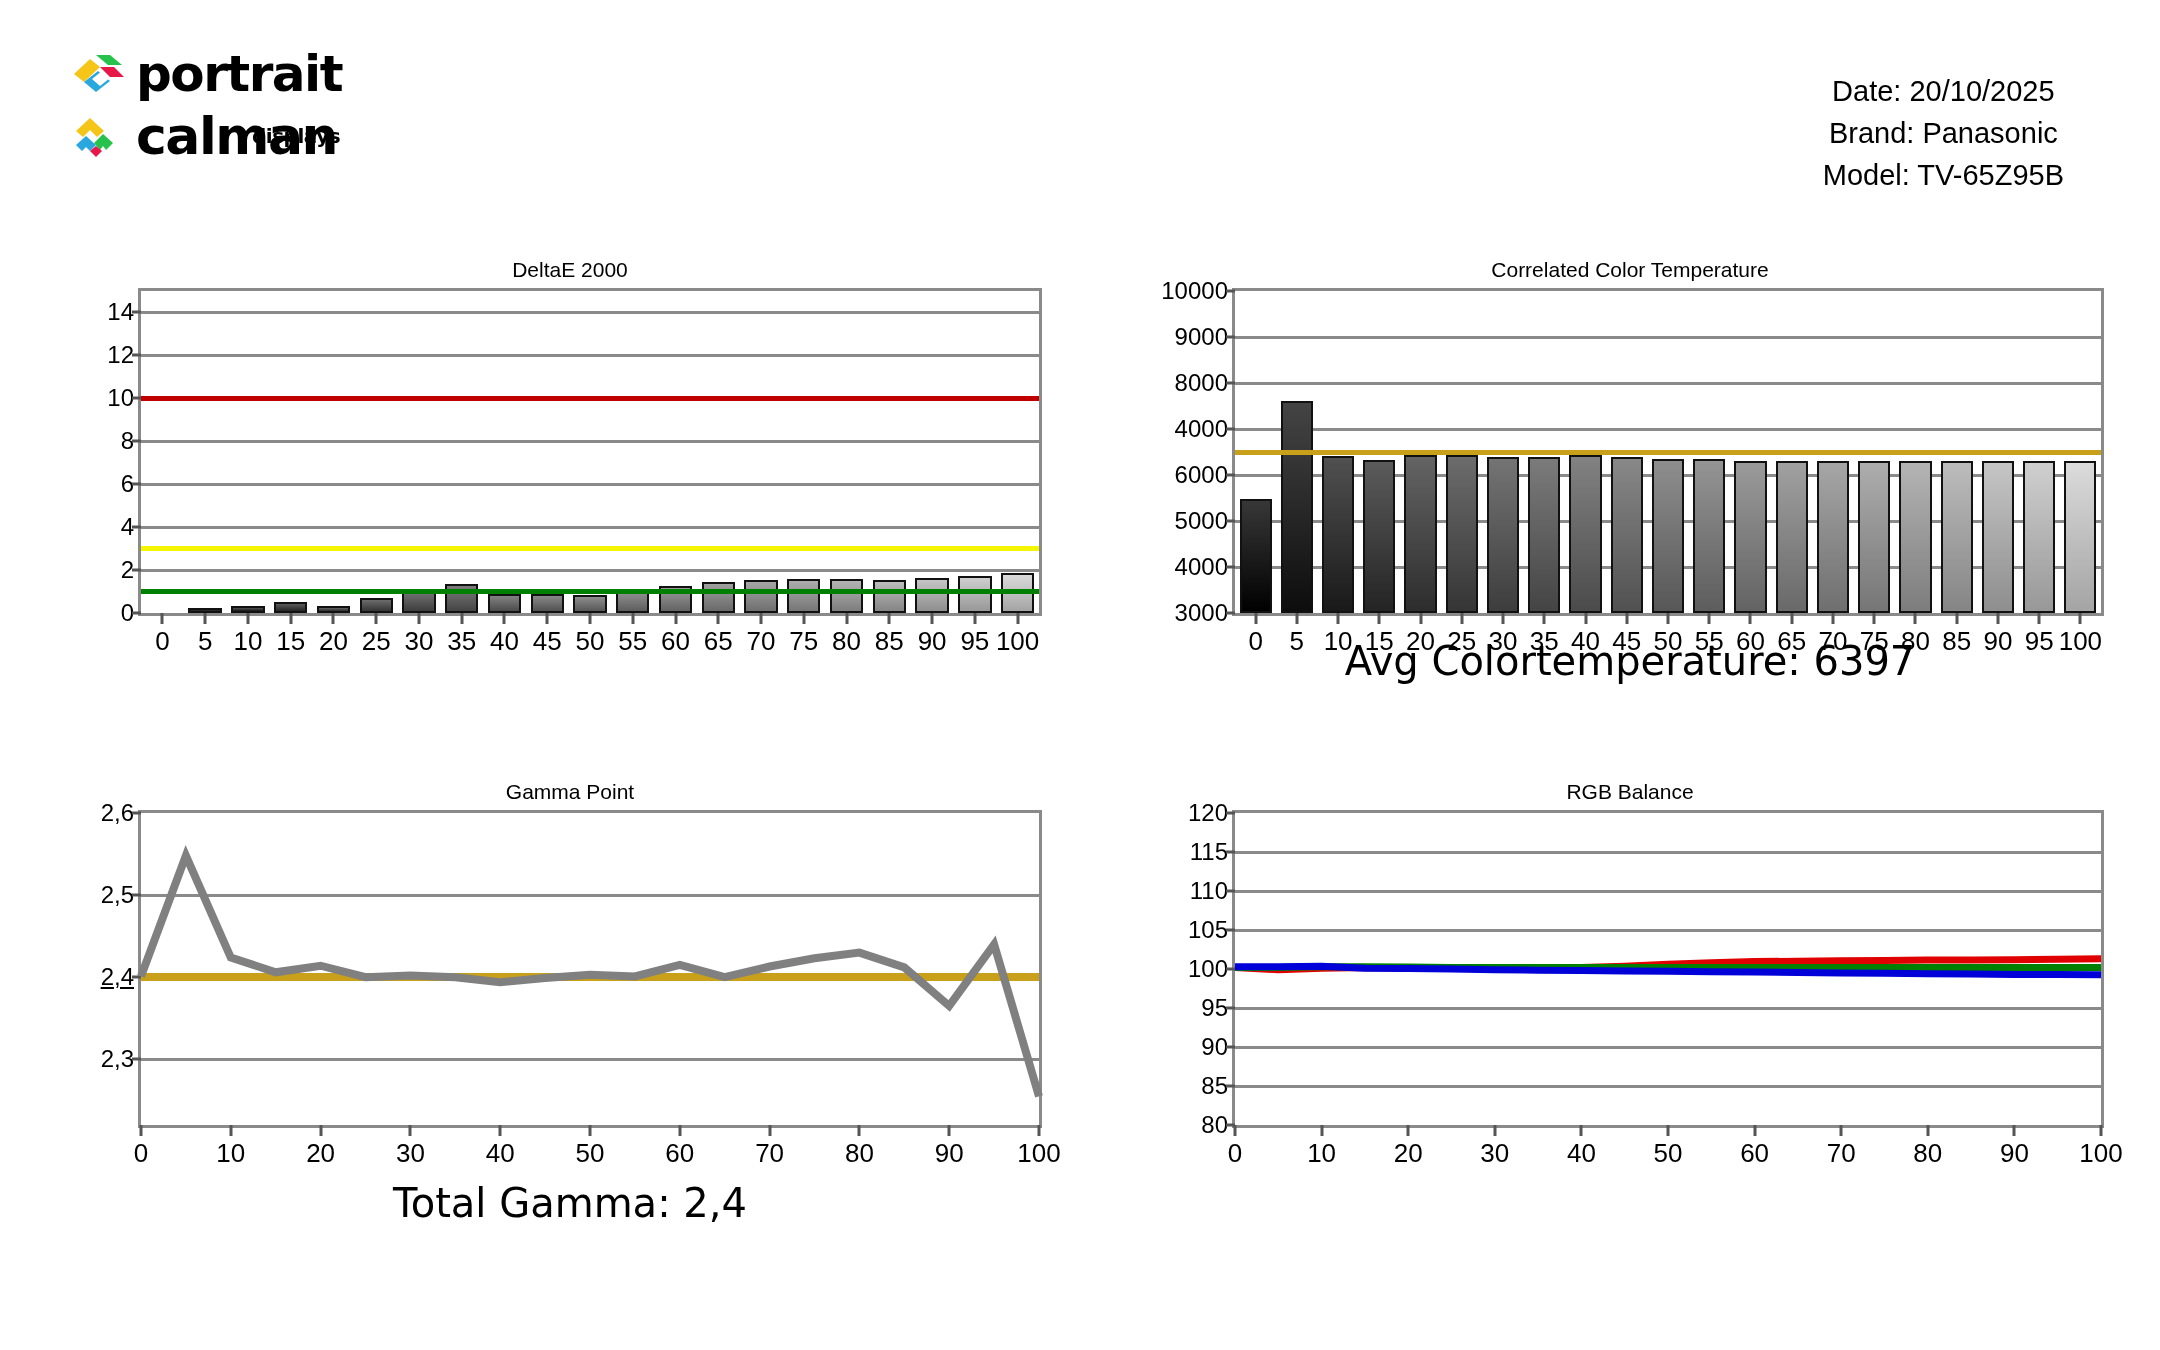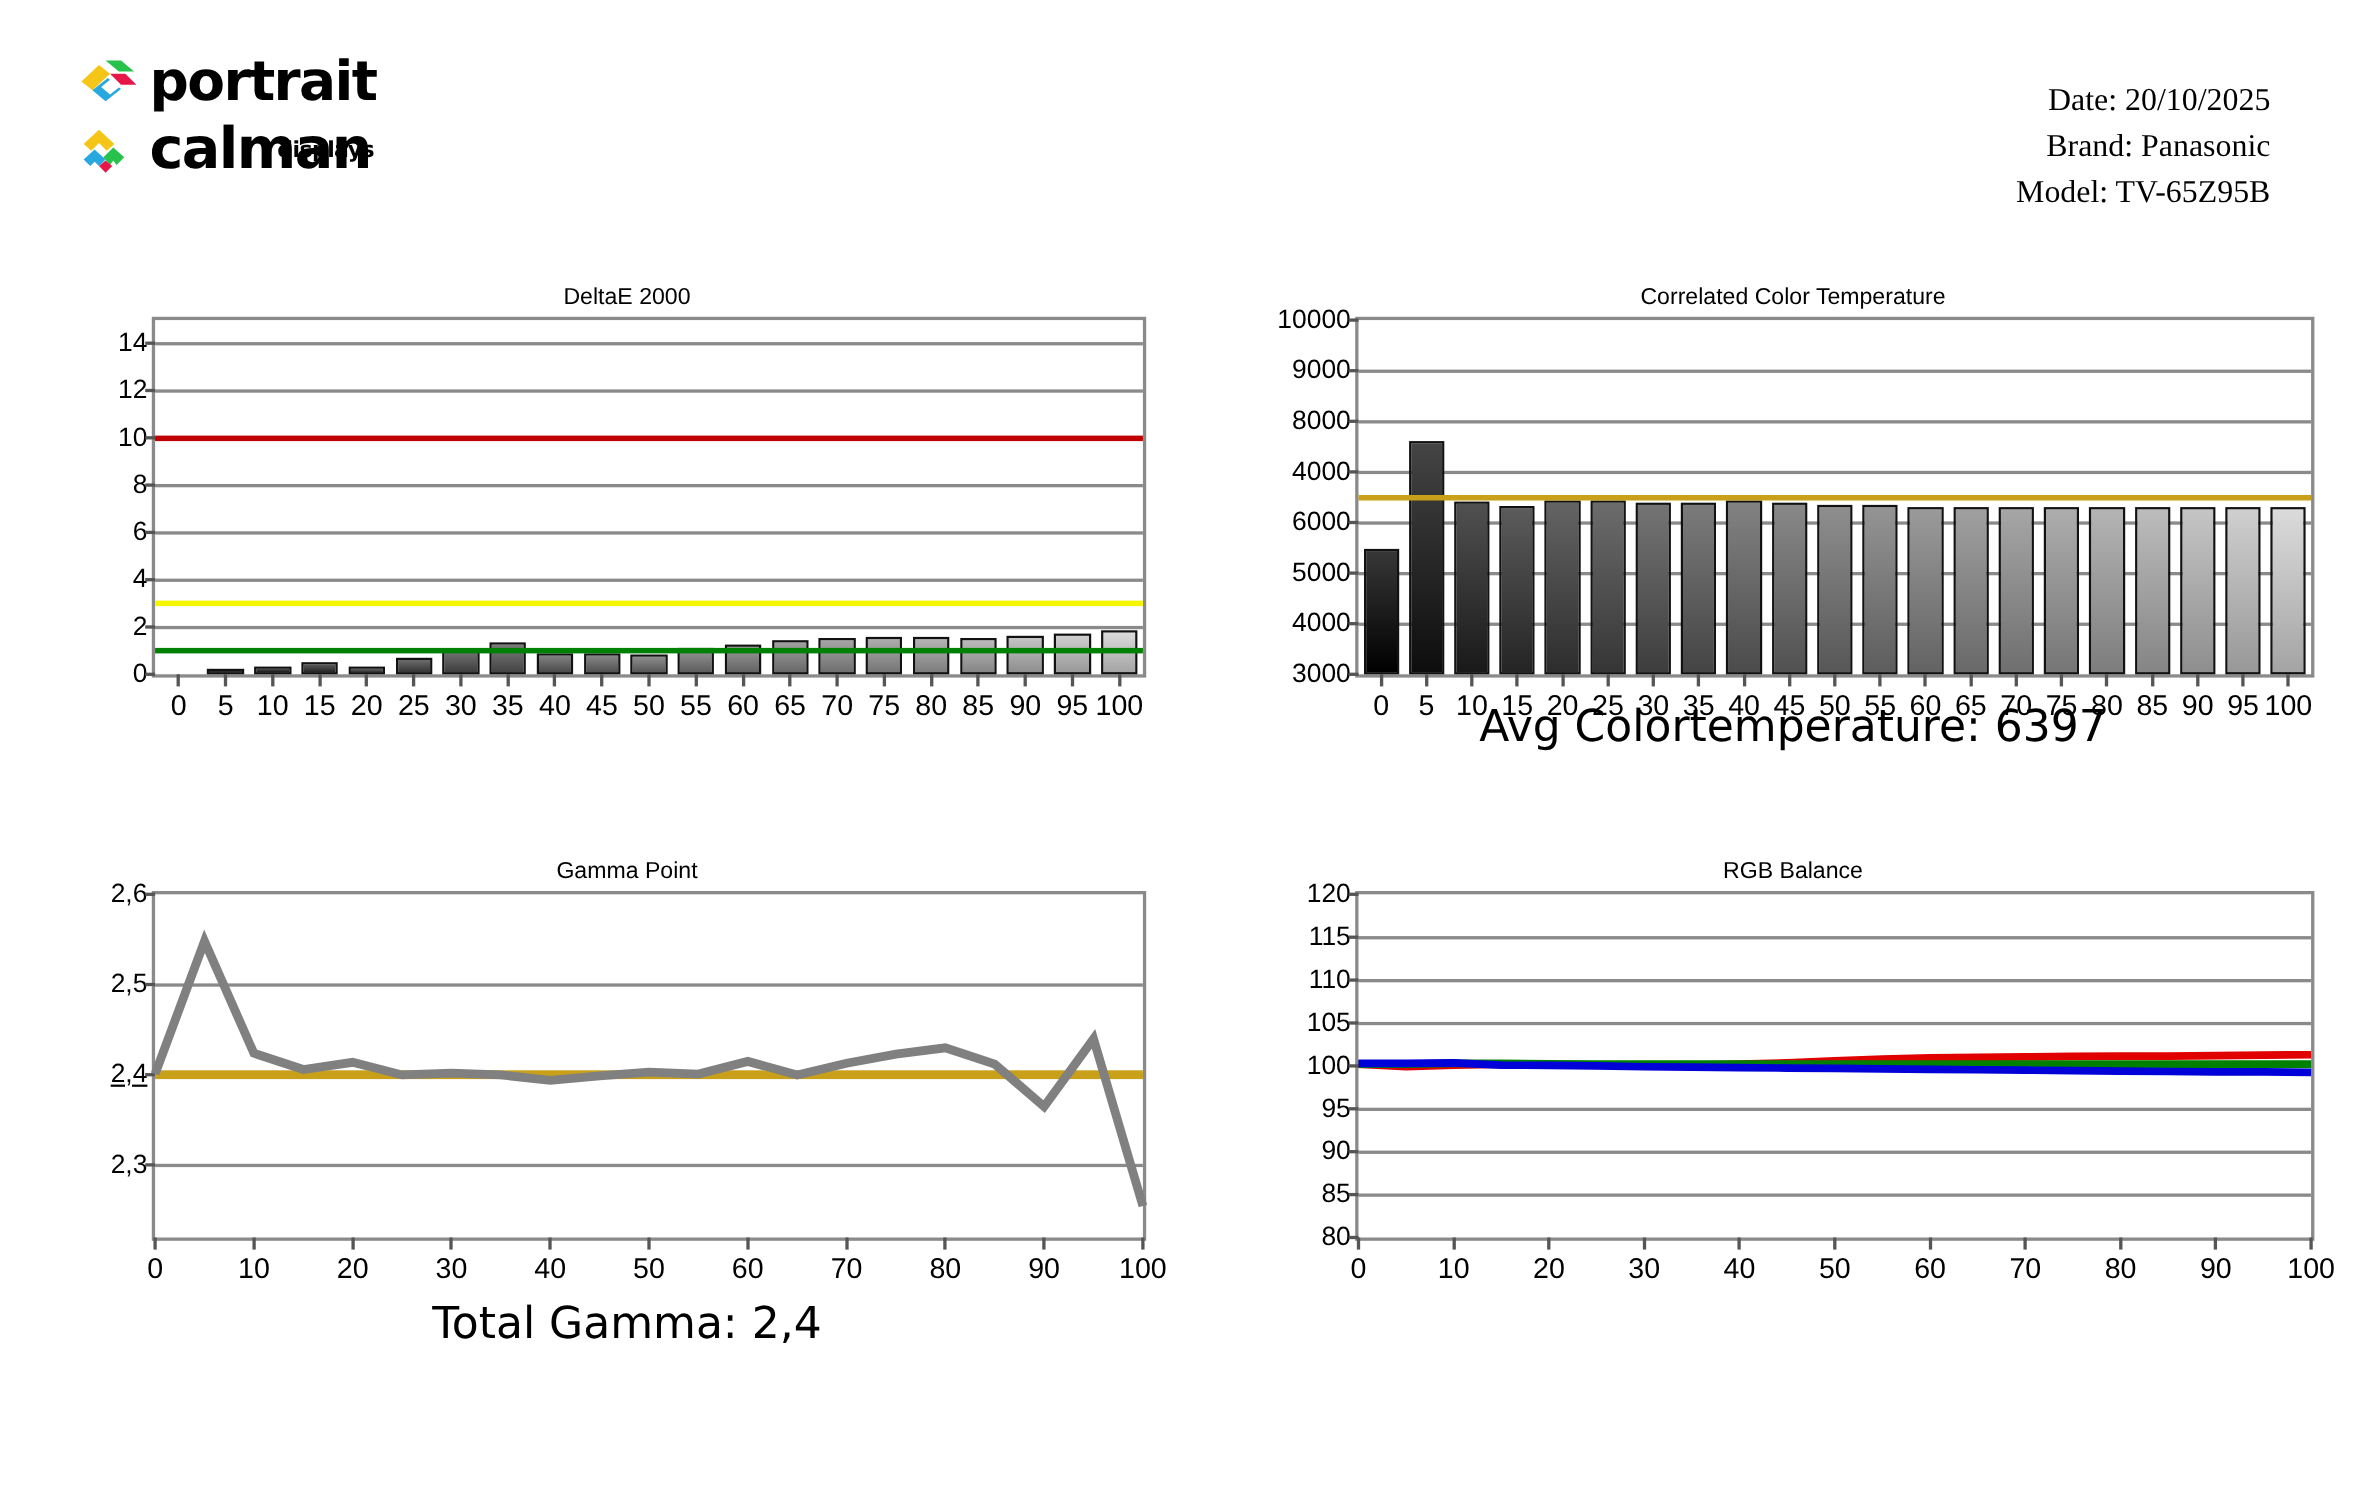--- a/index.html
+++ b/index.html
@@ -16,21 +16,21 @@
   #logo-block{position:absolute;left:70px;top:46px;width:300px;height:120px;}
   .logo-row{display:flex;align-items:center;height:56px;}
   .logo-mark{width:56px;height:46px;position:relative;margin-right:10px;flex:0 0 auto;}
   .logo-word{font-family:"DejaVu Sans", sans-serif;font-weight:bold;letter-spacing:-1.5px;line-height:1;}
   #portrait-word{font-size:50px;}
   #displays-word{font-family:"DejaVu Sans",sans-serif;font-size:20px;font-weight:bold;letter-spacing:-0.5px;
      position:absolute;left:182px;top:78px;}
   #calman-word{font-size:52px;}
   #title{position:absolute;left:0;top:52px;width:2160px;text-align:center;
      font-family:"DejaVu Sans", sans-serif;font-size:78px;font-weight:400;letter-spacing:-1px;}
-  #meta{position:absolute;right:96px;top:70px;text-align:right;font-size:29px;line-height:1.45;font-family:Liberation Serif, serif;}
+  #meta{position:absolute;right:96px;top:70px;text-align:center;font-size:29px;line-height:1.45;}
   #meta div{white-space:nowrap;}
 
   
   .panel{position:absolute;}
   .chart-title{position:absolute;width:100%;text-align:center;font-size:21px;top:0;}
   .plot{position:absolute;border-left:3px solid #8a8a8a;border-bottom:3px solid #8a8a8a;
         box-sizing:border-box;background:#fff;}
   .plot.topline{border-top:3px solid #8a8a8a;}
   .plot.rightline{border-right:3px solid #8a8a8a;}
   .gridline{position:absolute;left:0;width:100%;height:3px;background:#8a8a8a;}

